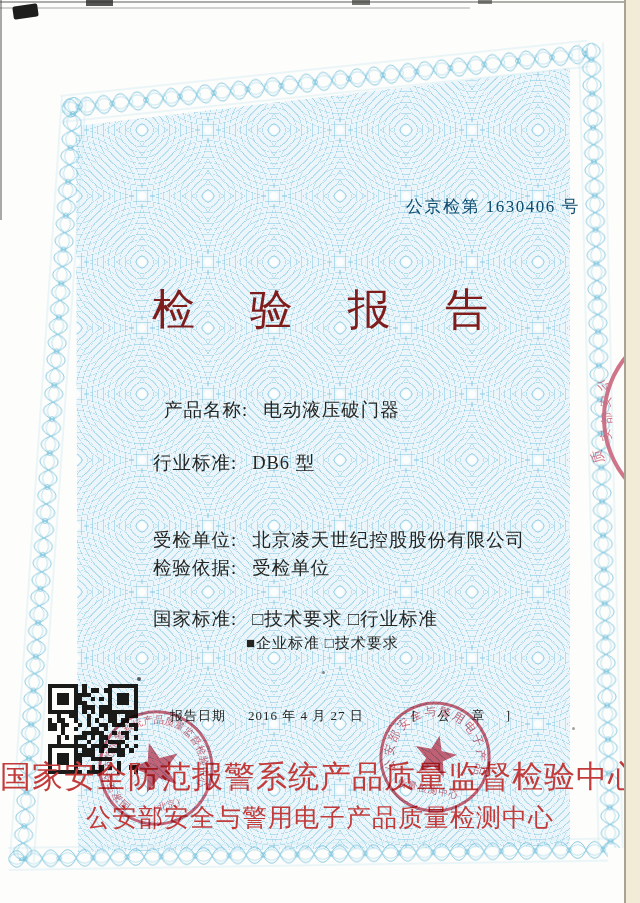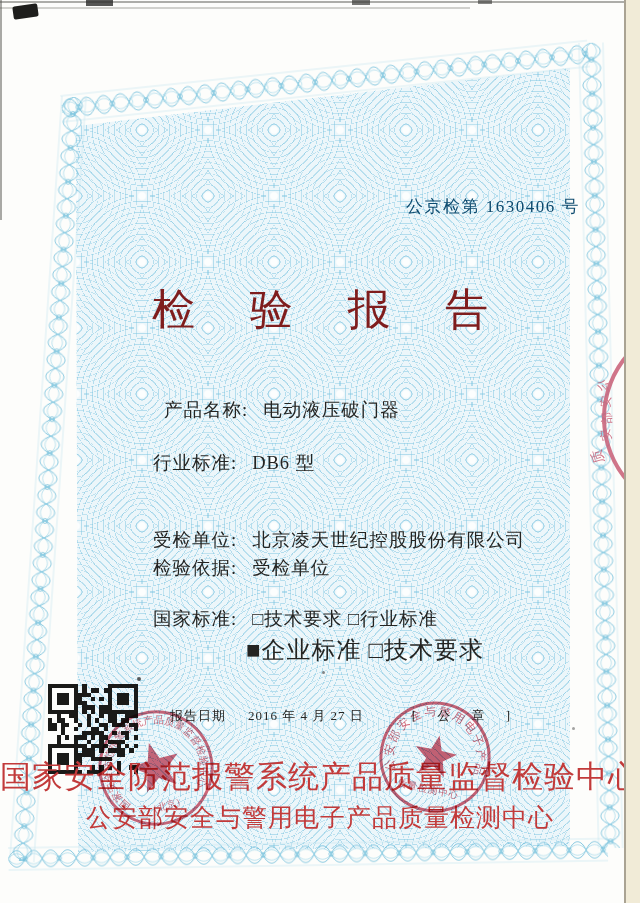--- a/index.html
+++ b/index.html
@@ -41,21 +41,21 @@
   .lace svg{display:block;}
   .lace-top{left:60px;top:94px;transform:rotate(-6deg);}
   .lace-bottom{left:8px;top:846px;transform:rotate(-0.9deg);}
   .lace-left{left:60px;top:96px;transform:rotate(3.9deg);}
   .lace-right{left:577px;top:43px;transform:rotate(-1.4deg);}
   .report-number{left:0;top:195px;width:568px;text-align:right;font-size:17px;letter-spacing:1.5px;color:#0c4a6e;padding-left:12px;}
   .title{left:0;top:281px;width:640px;text-align:center;font-size:43px;letter-spacing:22px;text-indent:22px;color:#7f1d1d;font-weight:500;}
   .field-row{left:153px;font-size:18.5px;color:#242422;letter-spacing:1px;white-space:nowrap;}
   .field-row .val{margin-left:15px;}
   .fr-0{top:397px;margin-left:11px;} .fr-1{top:450px;} .fr-2{top:503px;margin-top:24px;} .fr-3{top:555px;} .fr-4{top:606px;}
-  .fr-4b{left:246px;top:634px;font-size:24px;color:#242422;letter-spacing:1px;white-space:nowrap;}
+  .fr-4b{left:246px;top:634px;font-size:15px;color:#242422;letter-spacing:1px;white-space:nowrap;}
   .date-row{left:170px;top:707px;font-size:13px;color:#242422;white-space:nowrap;letter-spacing:1px;}
   .date-row .dval{margin-left:22px;}
   .seal-note{margin-left:48px;letter-spacing:9px;}
   .footer-red{width:640px;text-align:center;color:#c23a3a;letter-spacing:1px;white-space:nowrap;}
   .footer-1{left:0;top:756px;font-size:31px;}
   .footer-2{left:0;top:801px;font-size:25px;}
 
   
   .qr{left:48px;top:684px;width:90px;height:90px;}
 

